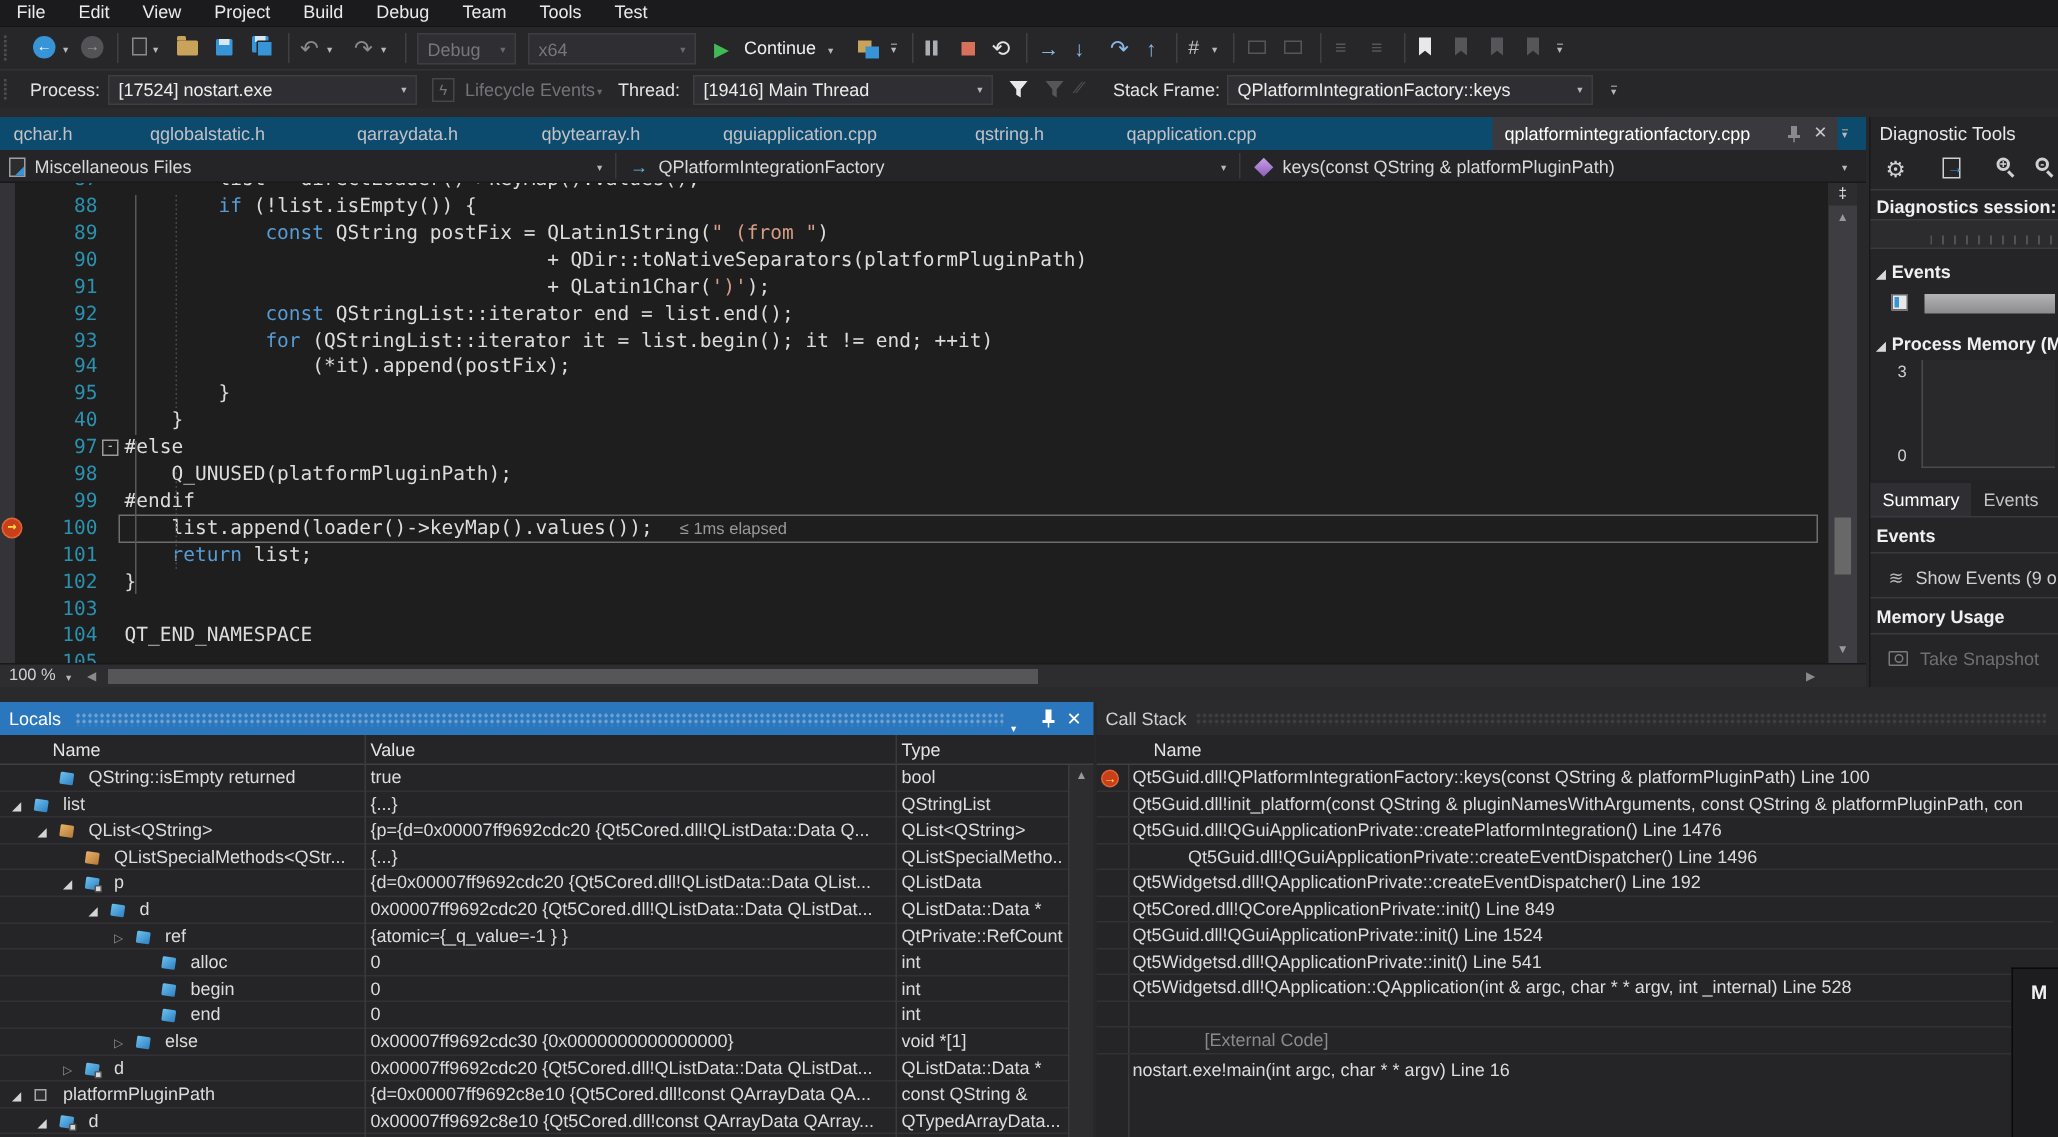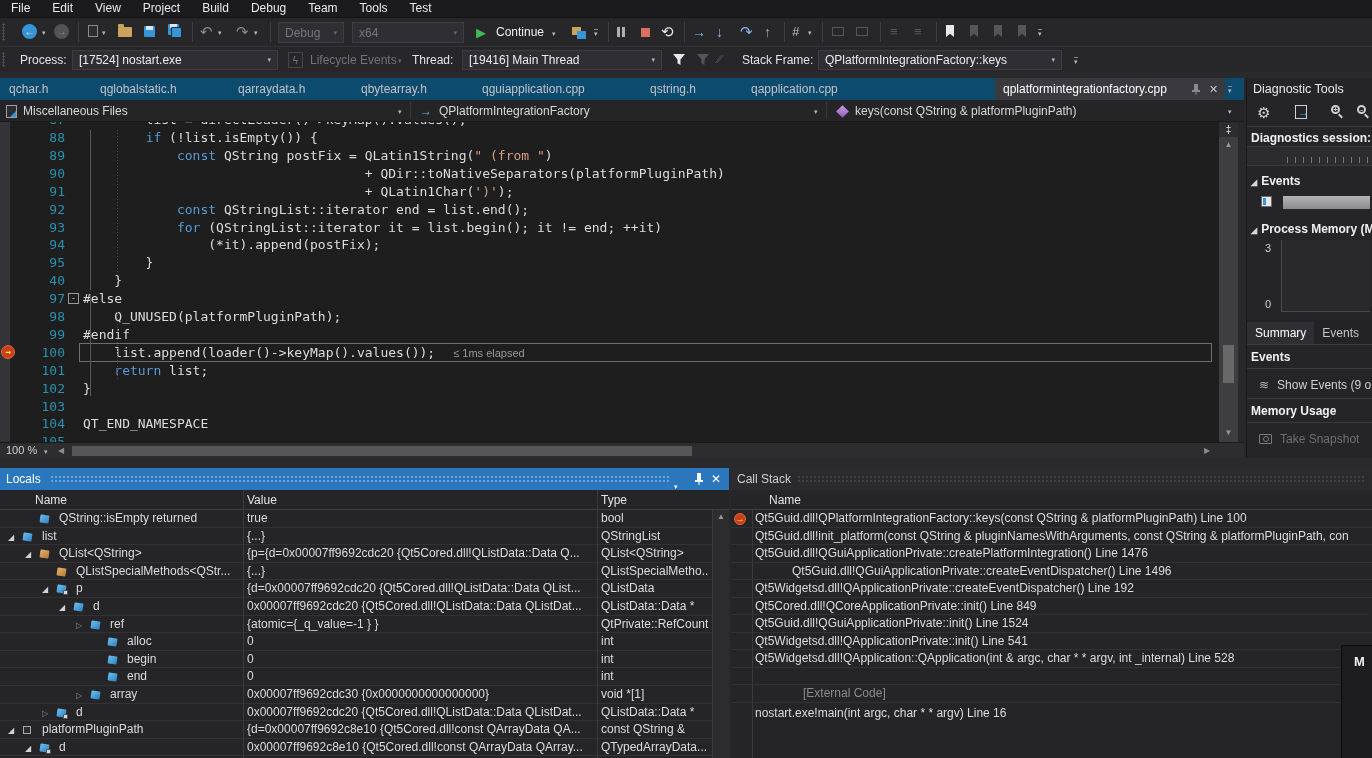--- a/index.html
+++ b/index.html
@@ -484,21 +484,21 @@
       </div>
       <div class="grow" style="top: 158.4px; right: 0px;">
         <span class="i-mem" style="left: 108px;"></span>
         <span class="gcell" style="left: 127px; width: 113px;">end</span>
         <span class="gcell" style="left: 247px; width: 347px;">0</span>
         <span class="gcell" style="left: 601px; width: 108px;">int</span>
       </div>
       <div class="grow" style="top: 176px; right: 0px;">
         <span class="exp closed" style="left: 76px;">▷</span>
         <span class="i-mem" style="left: 91px;"></span>
-        <span class="gcell" style="left: 110px; width: 130px;">array</span>
+        <span class="gcell" style="left: 110px; width: 130px;">else</span>
         <span class="gcell" style="left: 247px; width: 347px;">0x00007ff9692cdc30 {0x0000000000000000}</span>
         <span class="gcell" style="left: 601px; width: 108px;">void *[1]</span>
       </div>
       <div class="grow" style="top: 193.6px; right: 0px;">
         <span class="exp closed" style="left: 42px;">▷</span>
         <span class="i-mem" style="left: 57px;"></span>
         <span class="i-lock" style="left: 63px; top: 10px;"></span>
         <span class="gcell" style="left: 76px; width: 164px;">d</span>
         <span class="gcell" style="left: 247px; width: 347px;">0x00007ff9692cdc20 {Qt5Cored.dll!QListData::Data QListDat...</span>
         <span class="gcell" style="left: 601px; width: 108px;">QListData::Data *</span>

